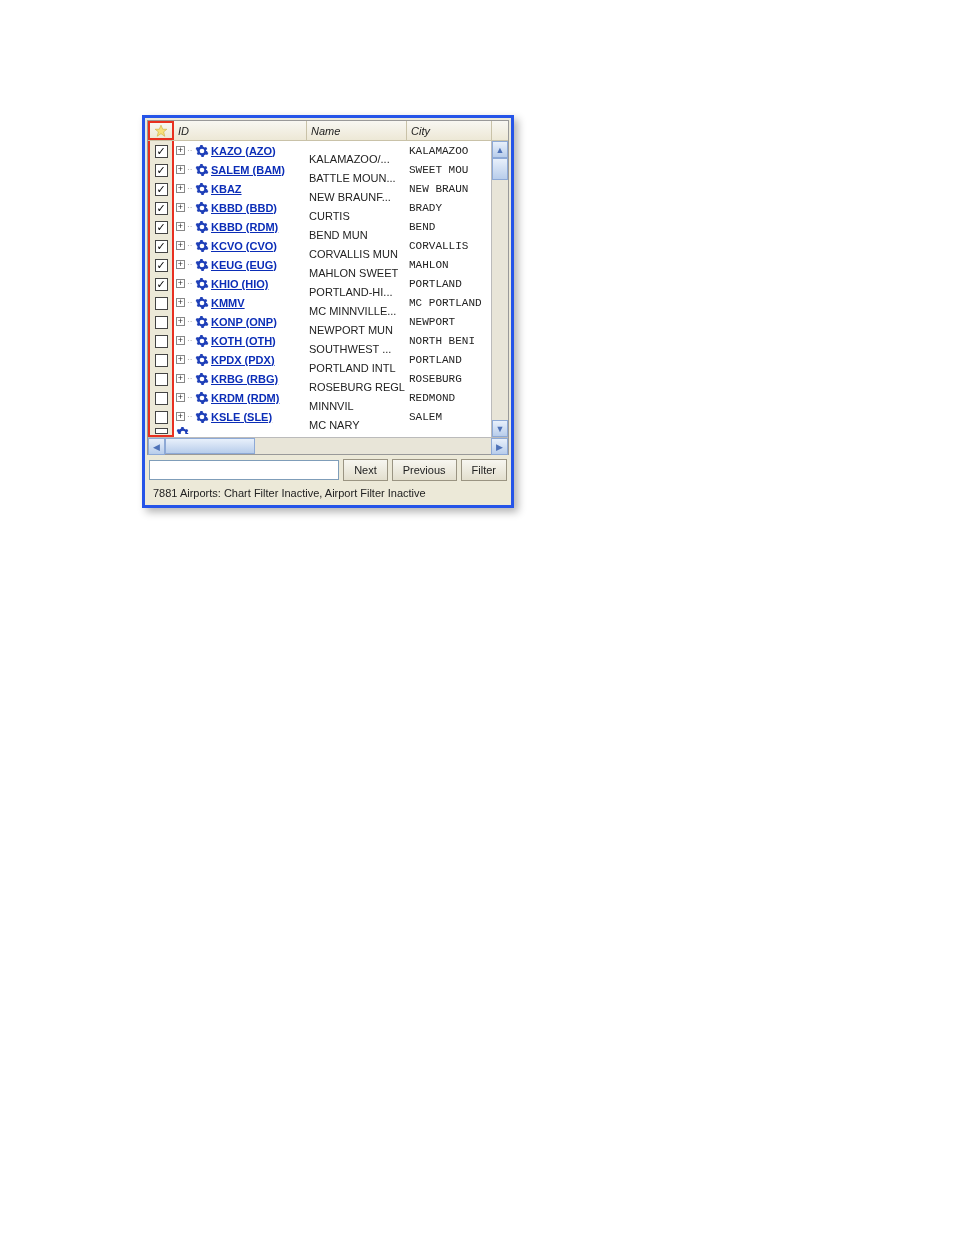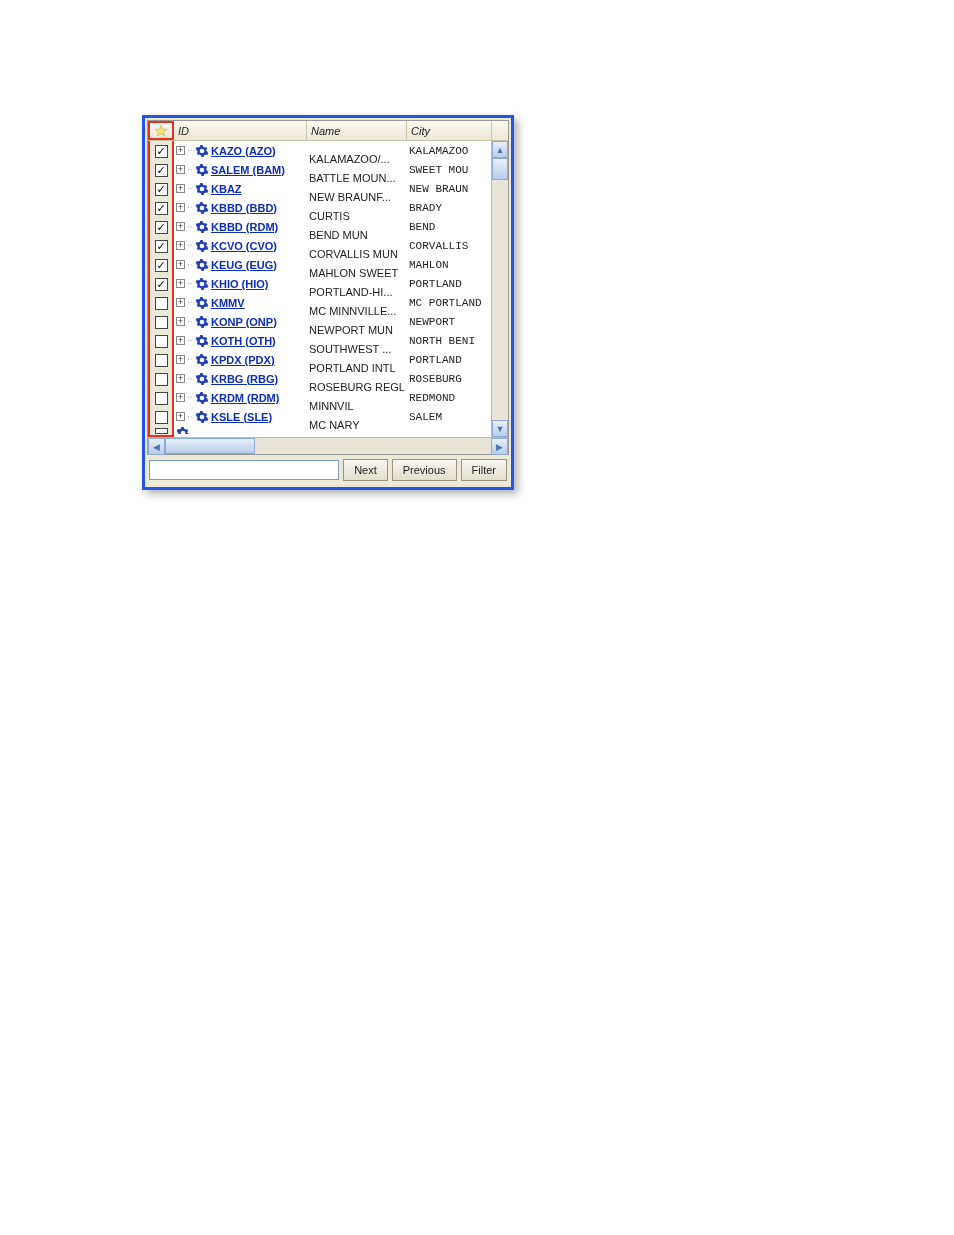--- a/index.html
+++ b/index.html
@@ -546,14 +546,15 @@
 
     </div>
 
     <div class="bottom-bar">
       <input class="search-input" value="" style="">
       <button class="btn">Next</button>
       <button class="btn">Previous</button>
       <button class="btn">Filter</button>
     </div>
 
+    <div class="status">7881 Airports: Chart Filter Inactive, Airport Filter Inactive</div>
   </div>
 </div>
 
 </body></html>

